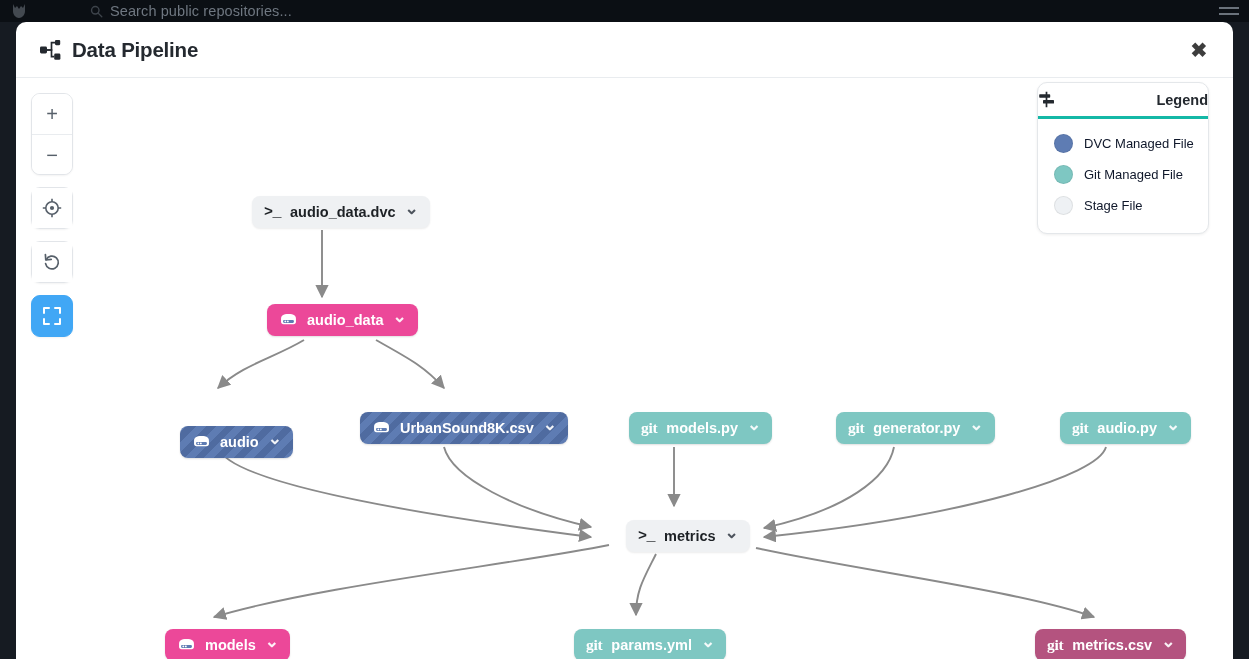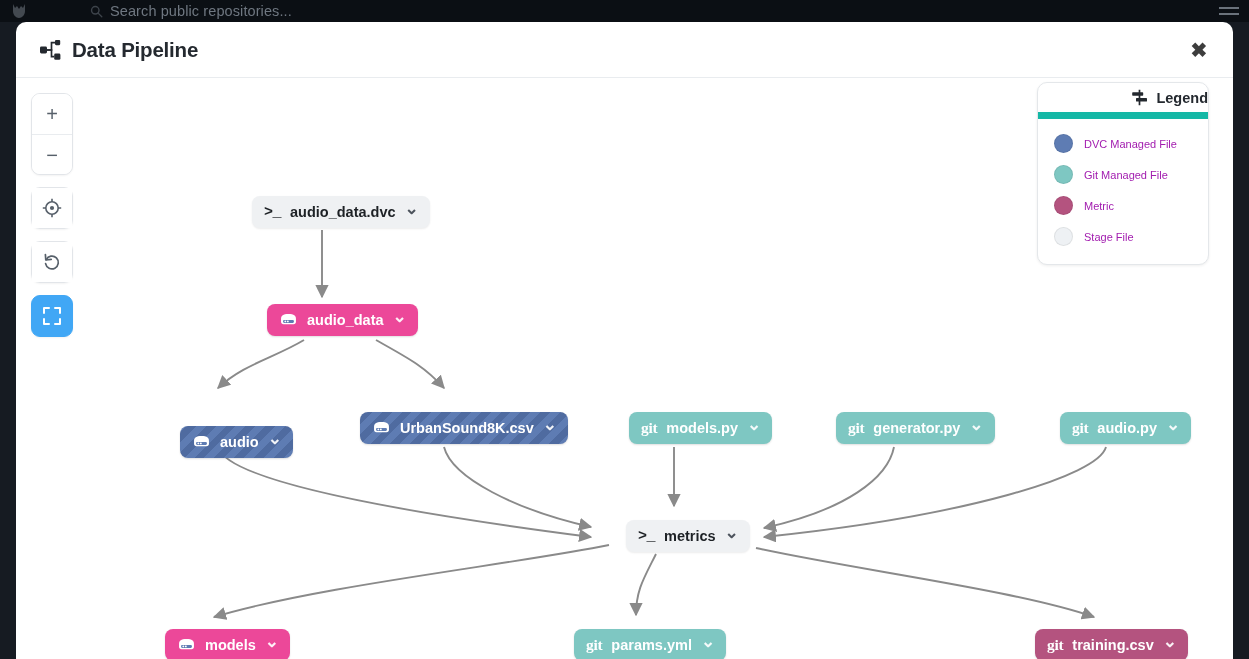--- a/index.html
+++ b/index.html
@@ -88,32 +88,32 @@
   .tb-single.active .tb-btn { background: transparent; color: #fff; }
   .tb-btn .glyph { font-size: 20px; line-height: 1; font-weight: 400; }
 
   
   #legend {
     position: absolute; right: 24px; top: 4px; width: 172px;
     background: #fff; border: 1px solid #e4e7ea; border-radius: 10px;
     box-shadow: 0 1px 3px rgba(0,0,0,.07); z-index: 5; overflow: hidden;
   }
   #legend-head {
-    display: flex; align-items: center; justify-content: flex-end; gap: 8px;
-    height: 36px; border-bottom: 7px solid #14b8a6;
+    display: flex; align-items: center; justify-content: space-between; gap: 8px;
+    height: 36px; border-bottom: 3px solid #14b8a6;
   }
   #legend-head .legend-title { font-size: 14.5px; font-weight: bold; color: #24292f; }
   .signpost-icon { width: 17px; height: 17px; display: block; }
   #legend-body { padding: 9px 0 12px 0; }
   .legend-row { display: flex; align-items: center; gap: 11px; padding: 6px 0 6px 16px; }
   .legend-dot {
     width: 19px; height: 19px; border-radius: 50%; flex: 0 0 auto;
     border: 1px solid rgba(0,0,0,.07);
   }
-  .legend-label { font-size: 11px; color: #a21caf; white-space: nowrap; }
+  .legend-label { font-size: 13px; color: #0f172a; white-space: nowrap; }
 
   
   .node {
     position: absolute; display: inline-flex; align-items: center;
     height: 32px; border-radius: 8px; padding: 0 11px 0 12px;
     white-space: nowrap; cursor: pointer; z-index: 3;
     box-shadow: 0 1px 2px rgba(0,0,0,.13);
     font-size: 14.5px; font-weight: bold;
   }
   .node .nlabel { margin: 0 9px 0 9px; }
@@ -263,24 +263,20 @@
         <div id="legend-body">
             <div class="legend-row">
               <span class="legend-dot" style="background: rgb(94, 124, 179);"></span>
               <span class="legend-label">DVC Managed File</span>
             </div>
             <div class="legend-row">
               <span class="legend-dot" style="background: rgb(126, 199, 194);"></span>
               <span class="legend-label">Git Managed File</span>
             </div>
             <div class="legend-row">
-              <span class="legend-dot" style="background: rgb(180, 83, 127);"></span>
-              <span class="legend-label">Metric</span>
-            </div>
-            <div class="legend-row">
               <span class="legend-dot" style="background: rgb(238, 241, 244);"></span>
               <span class="legend-label">Stage File</span>
             </div>
           </div>
       </div>
 
       <div id="nodes-layer">
           <div class="node stage" style="left: 236px; top: 118px;">
             <span class="nicon">
               <span class="term-icon">&gt;_</span>
@@ -368,20 +364,20 @@
             <span class="nicon">
               <span class="git-word">git</span>
             </span>
             <span class="nlabel">params.yml</span>
             <span class="chev" style="position: relative; top: -4px; font-size: 17px;">⌄</span>
           </div>
           <div class="node metric" style="left: 1019px; top: 551px;">
             <span class="nicon">
               <span class="git-word">git</span>
             </span>
-            <span class="nlabel">training.csv</span>
+            <span class="nlabel">metrics.csv</span>
             <span class="chev" style="position: relative; top: -4px; font-size: 17px;">⌄</span>
           </div>
         </div>
 
     </div>
   </div>
 </div>
 
 </body></html>

